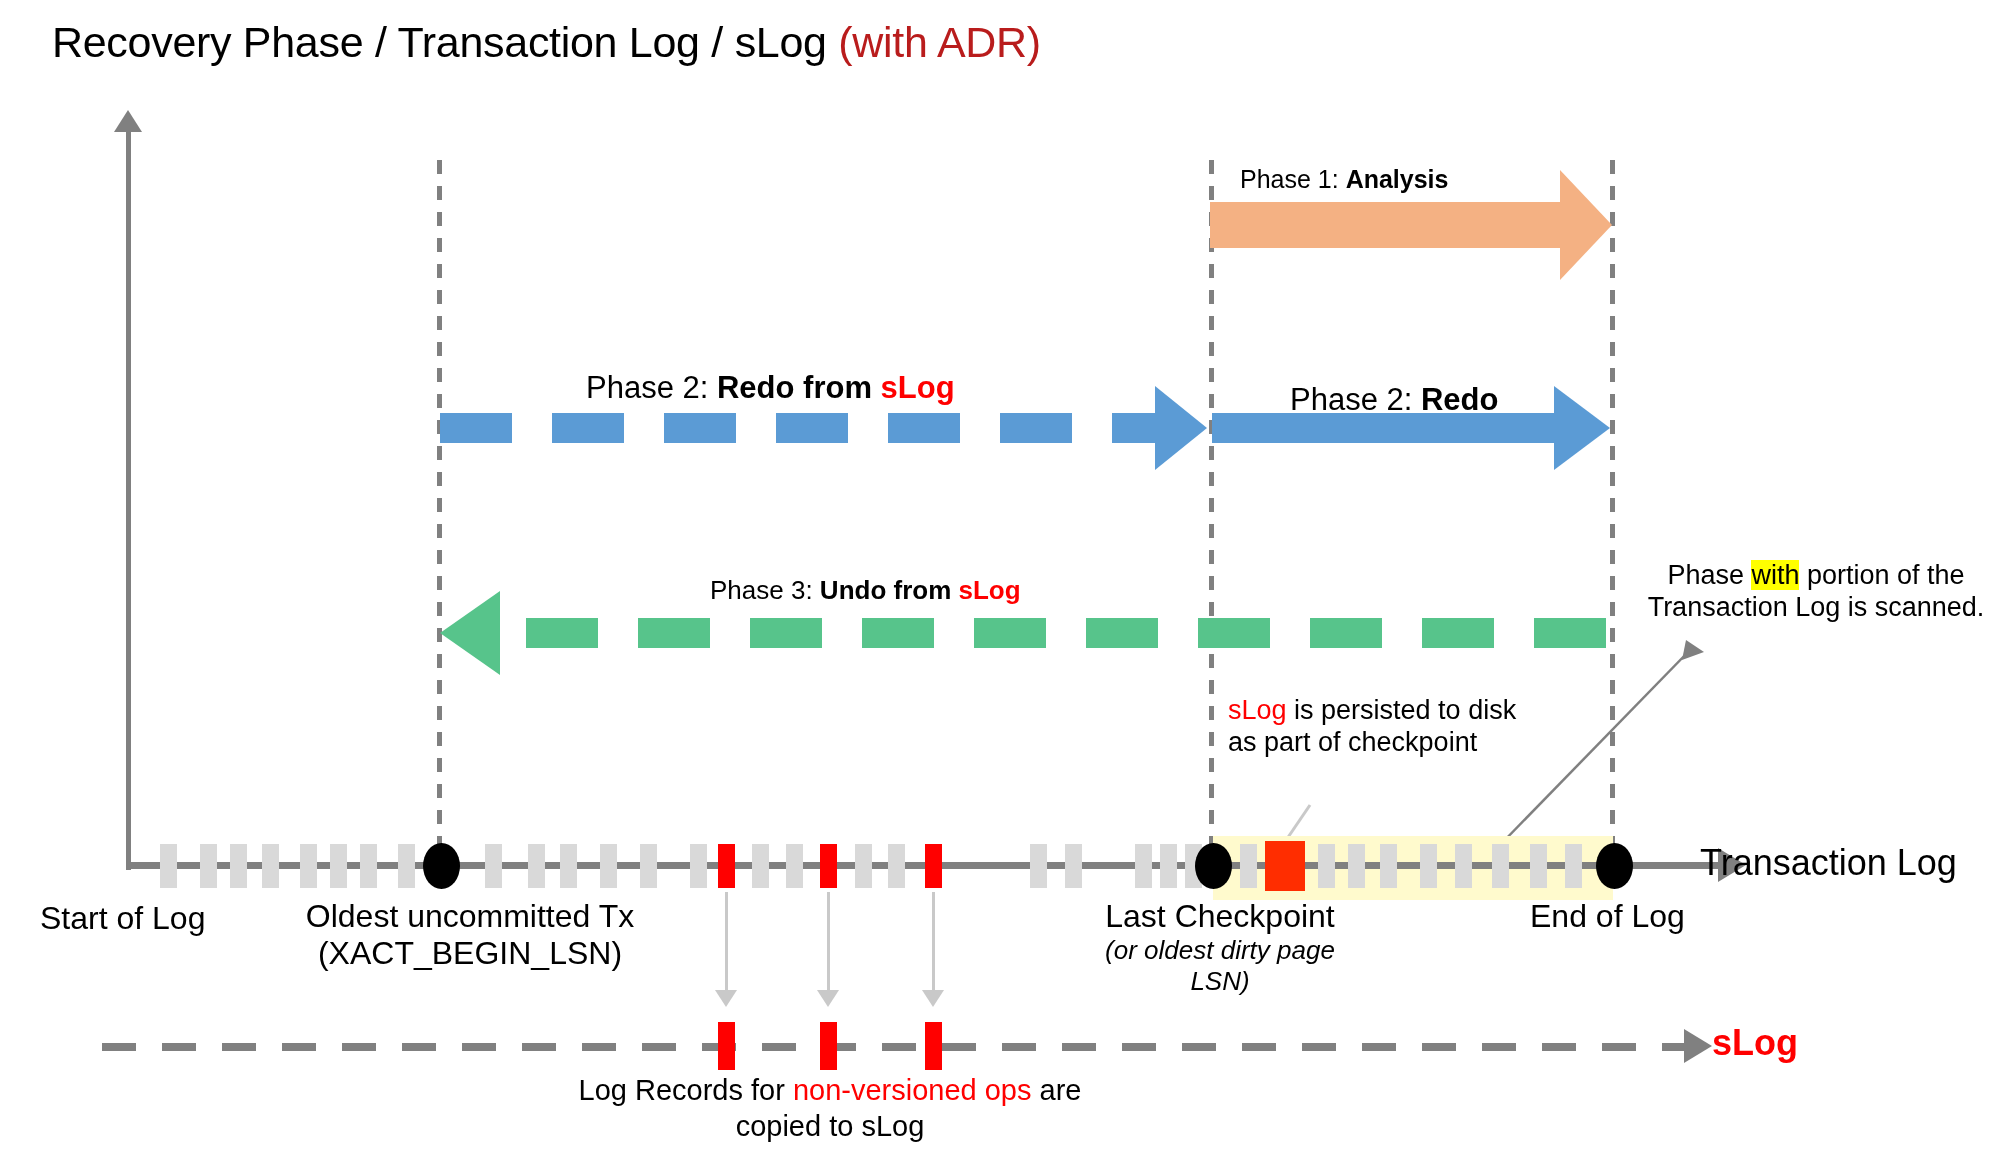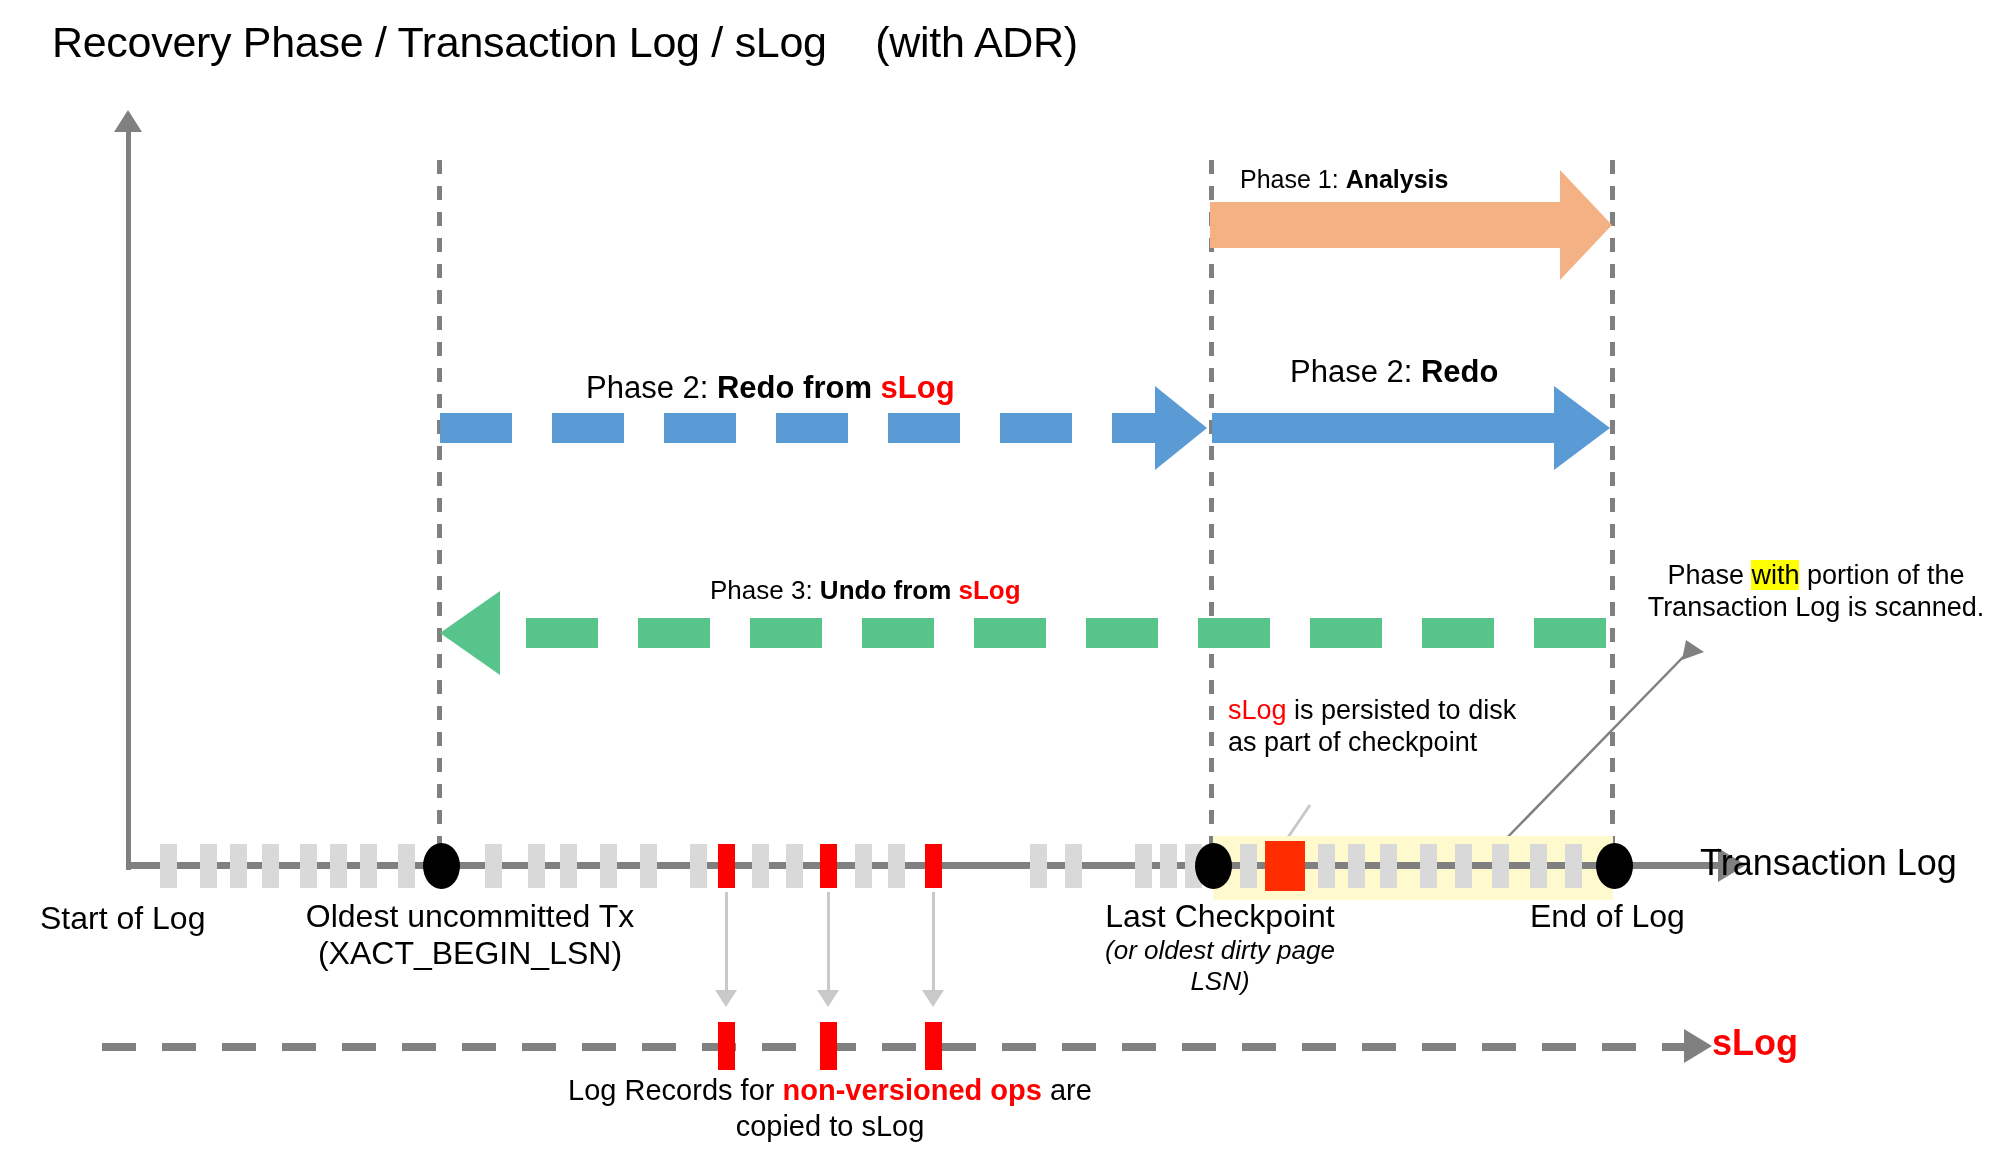--- a/index.html
+++ b/index.html
@@ -13,21 +13,21 @@
   .canvas{position:absolute;inset:0;}
   .abs{position:absolute;}
 
   
   #title{
     left:52px; top:18px;
     font-size:43px; color:#000;
     letter-spacing:-0.3px;
     white-space:nowrap;
   }
-  #title .adr{color:#000000;margin-left:37px;}
+  #title .adr{color:#b91c1c;}
 
   
   .v-axis-line{
     left:126px; top:125px; width:5px; height:745px;
     background:#808080;
   }
   .v-axis-head{
     left:114px; top:110px;
     width:0;height:0;
     border-left:14px solid transparent;
@@ -74,21 +74,21 @@
     left:1212px; top:413px; width:348px; height:30px;
     background:#5b9bd5;
   }
   .ph2r-head{
     left:1554px; top:386px;
     width:0;height:0;
     border-top:42px solid transparent;
     border-bottom:42px solid transparent;
     border-left:56px solid #5b9bd5;
   }
-  .ph2r-label{left:1290px; top:354px; font-size:31px; white-space:nowrap;}
+  .ph2r-label{left:1290px; top:382px; font-size:31px; white-space:nowrap;}
 
   
   .ph3-dashes{
     left:500px; top:618px; width:1106px; height:30px;
     background:repeating-linear-gradient(to left,#57c48b 0 72px, transparent 72px 112px);
   }
   .ph3-head{
     left:440px; top:591px;
     width:0;height:0;
     border-top:42px solid transparent;
@@ -164,21 +164,21 @@
     position:absolute; width:0;height:0;
     border-left:11px solid transparent;
     border-right:11px solid transparent;
     border-top:17px solid #c9c9c9;
   }
 
   #lbl-logrec{
     left:560px; top:1072px; width:540px;
     font-size:29px; color:#000; text-align:center; line-height:1.25;
   }
-  #lbl-logrec .red{font-weight:bold;}
+  #lbl-logrec .red{font-weight:normal;}
 
   
   svg.overlay{position:absolute;left:0;top:0;width:2001px;height:1152px;pointer-events:none;}
 </style>
 </head>
 <body>
 
 <div class="canvas">
 
   <div class="abs" id="title">

